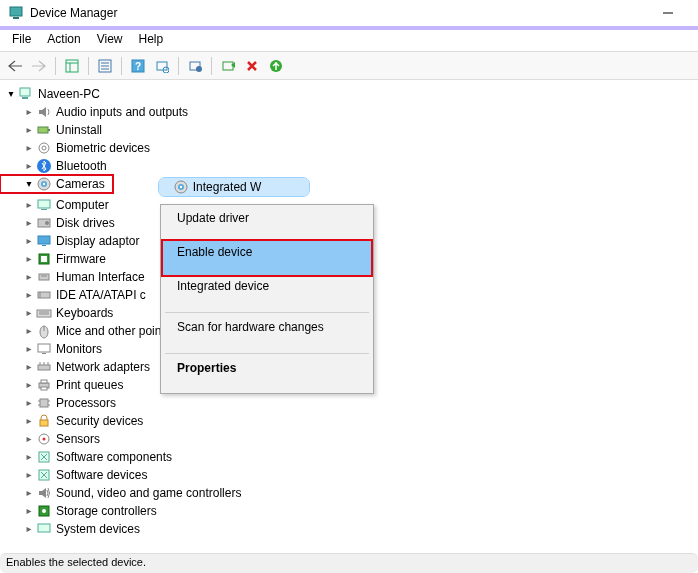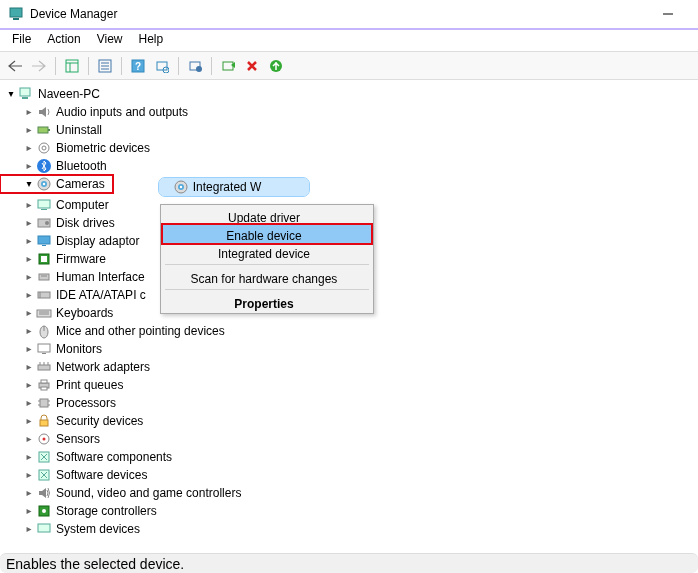--- a/index.html
+++ b/index.html
@@ -1,42 +1,42 @@
 <!DOCTYPE html>
 <html><head>
 <meta charset="utf-8">
 <style>
   * { box-sizing: border-box; font-family: "Segoe UI", Tahoma, sans-serif; }
   body { margin: 0; background: #fff; width: 698px; height: 573px; overflow: hidden; position: relative; }
-  .titlebar { height: 30px; display: flex; align-items: center; padding: 0 8px; border-bottom: 2px solid #c4b5fd; font-size: 12px; }
+  .titlebar { height: 30px; display: flex; align-items: center; padding: 0 8px; border-bottom: 4px solid #c4b5fd; font-size: 12px; }
   .titlebar .ticon { width: 16px; height: 16px; margin-right: 6px; }
   .titlebar .title { flex: 1; color: #000; }
   .tbtn { width: 45px; height: 30px; display: flex; align-items: center; justify-content: center; color: #000; }
   .menubar { height: 22px; display: flex; align-items: flex-start; padding: 0 4px; font-size: 12px; border-bottom: 1px solid #ddd; }
   .menuitem { padding: 2px 8px; }
   .toolbar { height: 28px; display: flex; align-items: center; padding: 0 4px; gap: 2px; border-bottom: 1px solid #ddd; background: #f8f8f8; }
   .tool { width: 22px; height: 22px; display: flex; align-items: center; justify-content: center; border: 1px solid transparent; }
   .sep { width: 1px; height: 18px; background: #ccc; margin: 0 3px; }
   .tree { position: absolute; left: 0; right: 0; top: 81px; bottom: 20px; overflow: hidden; font-size: 12px; padding-top: 4px; user-select: none; }
   .node { display: flex; align-items: center; height: 18px; line-height: 18px; white-space: nowrap; }
   .arrow { width: 14px; text-align: center; color: #666; font-size: 10px; }
   .arrow.open { color: #000; }
   .icon { width: 16px; height: 16px; margin-right: 4px; display: inline-flex; align-items: center; justify-content: center; flex-shrink: 0; }
   .icon svg { display: block; }
   .lvl0 { padding-left: 4px; }
   .lvl1 { padding-left: 22px; }
   .lvl2 { padding-left: 46px; border-radius: 6px; }
   .sel { background: #cce8ff; outline: 1px solid #99d1ff; }
   .redbox { outline: 2px solid #e30613; outline-offset: -1px; }
   .ctxmenu { position: absolute; background: #f2f2f2; border: 1px solid #aaa; box-shadow: 2px 2px 4px rgba(0,0,0,0.2); font-size: 12px; padding: 2px; width: 214px; }
-  .ctxitem { padding: 4px 20px 0 14px; text-align: center; }
+  .ctxitem { padding: 4px 20px 16px 14px; }
   .ctxitem.hover { background: #90c8f6; outline: 1px solid #2a8dd4; }
   .ctxitem.red { outline: 2px solid #e30613; }
   .ctxsep { height: 1px; background: #d0d0d0; margin: 3px 2px; }
-  .status { position: absolute; bottom: 0; left: 0; right: 0; height: 20px; background: #f0f0f0; border-top: 1px solid #ddd; font-size: 14px; padding: 2px 6px; color: #000; border-radius: 6px; }
+  .status { position: absolute; bottom: 0; left: 0; right: 0; height: 20px; background: #f0f0f0; border-top: 1px solid #ddd; font-size: 11px; padding: 2px 6px; color: #000; border-radius: 6px; }
 </style>
 </head>
 <body>
 
 <div class="titlebar">
   <span class="ticon">
     <svg width="16" height="16">
         <rect x="2" y="2" width="12" height="9" fill="#4aa" stroke="#277"></rect>
         <rect x="5" y="12" width="6" height="2" fill="#277"></rect>
       </svg>

